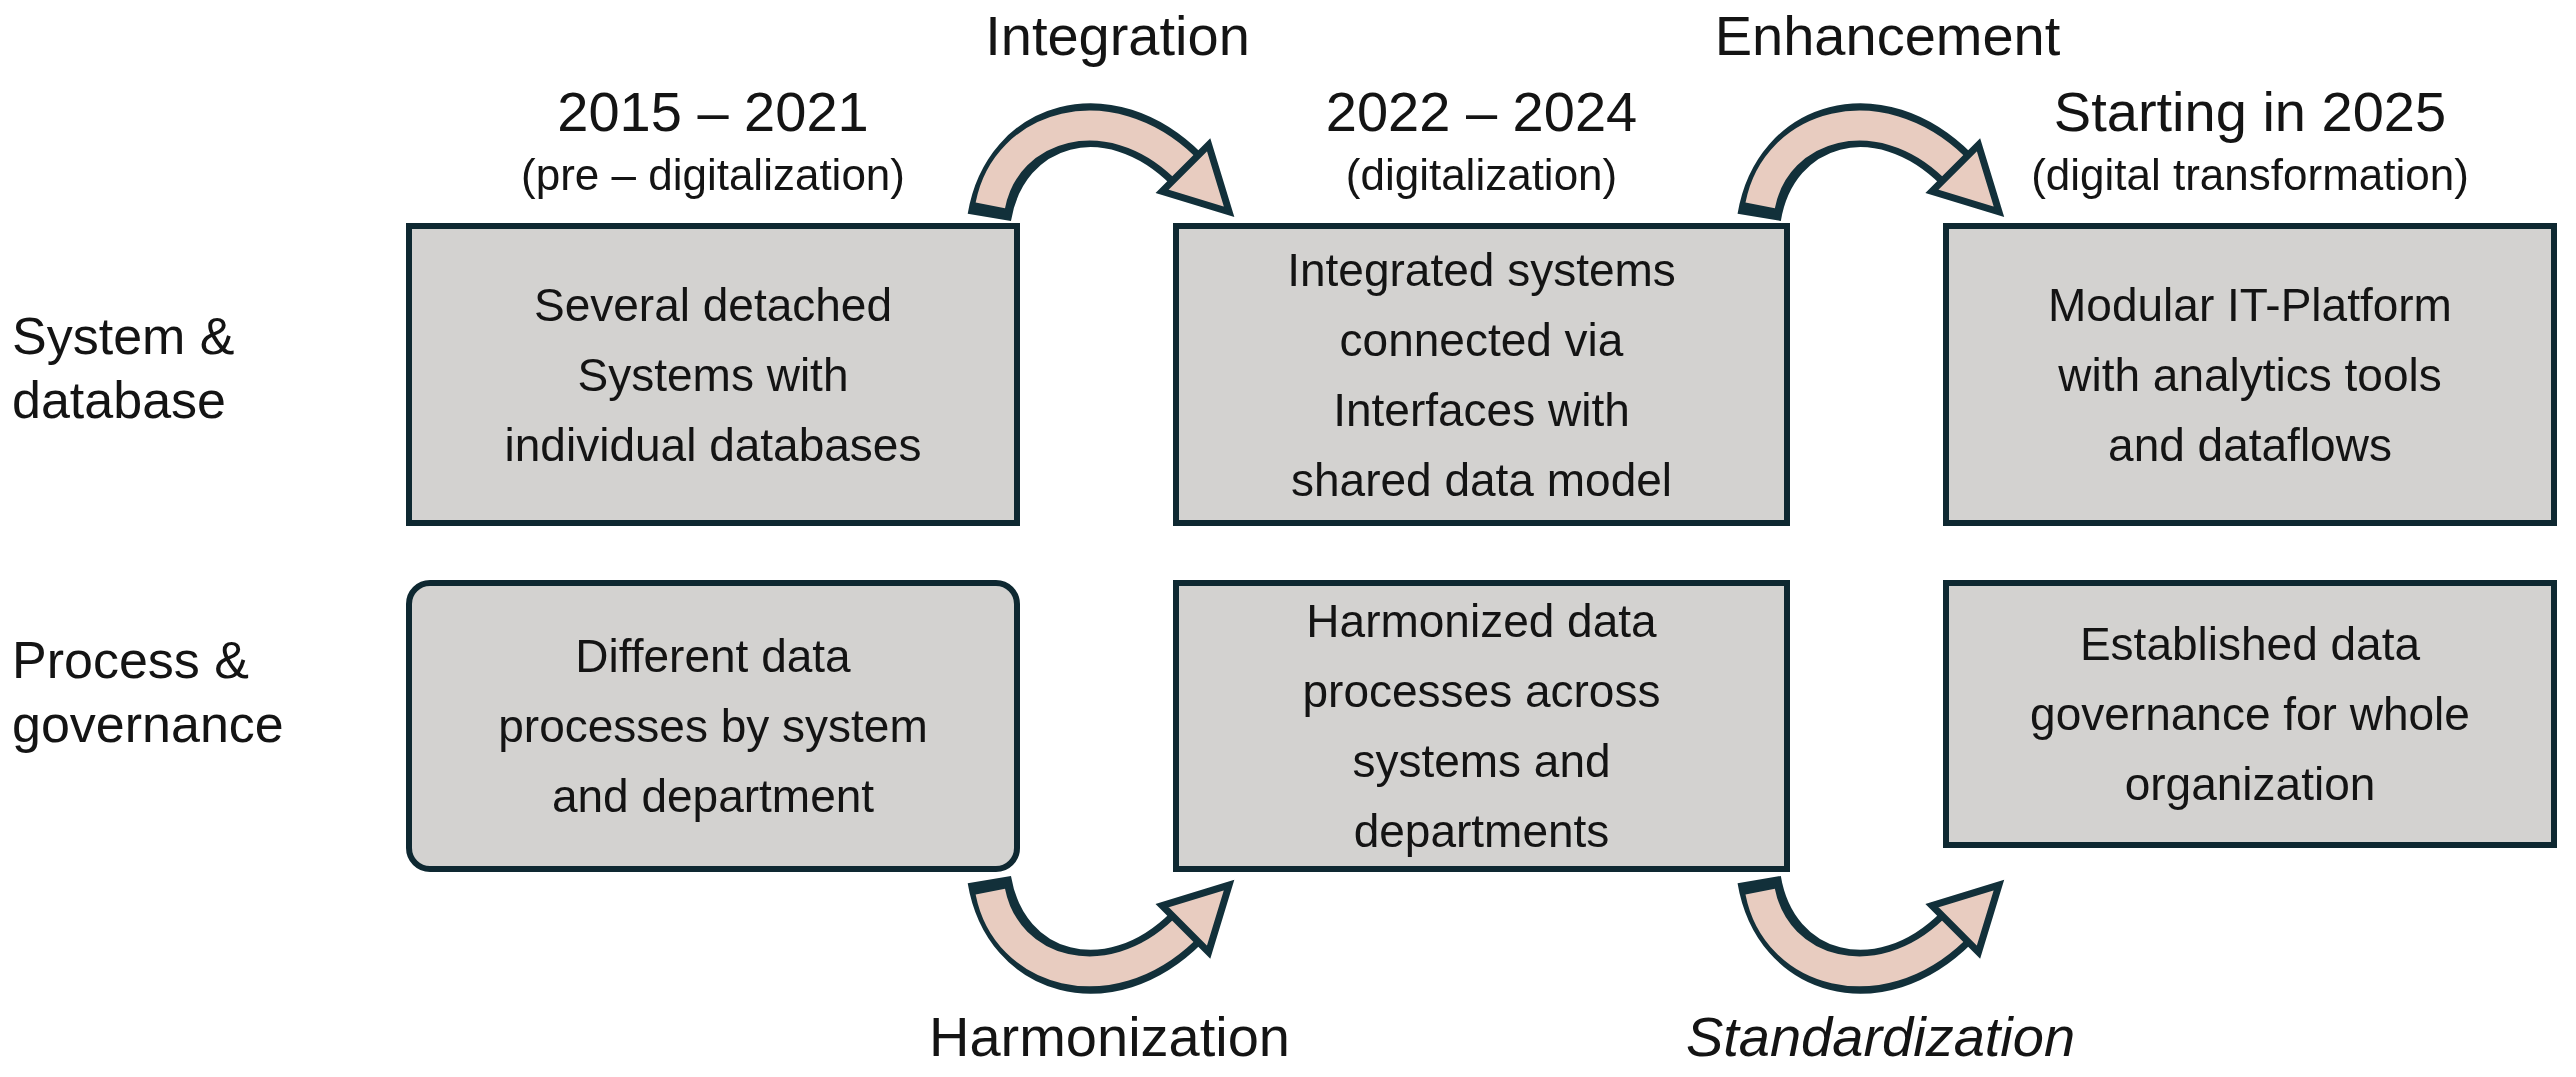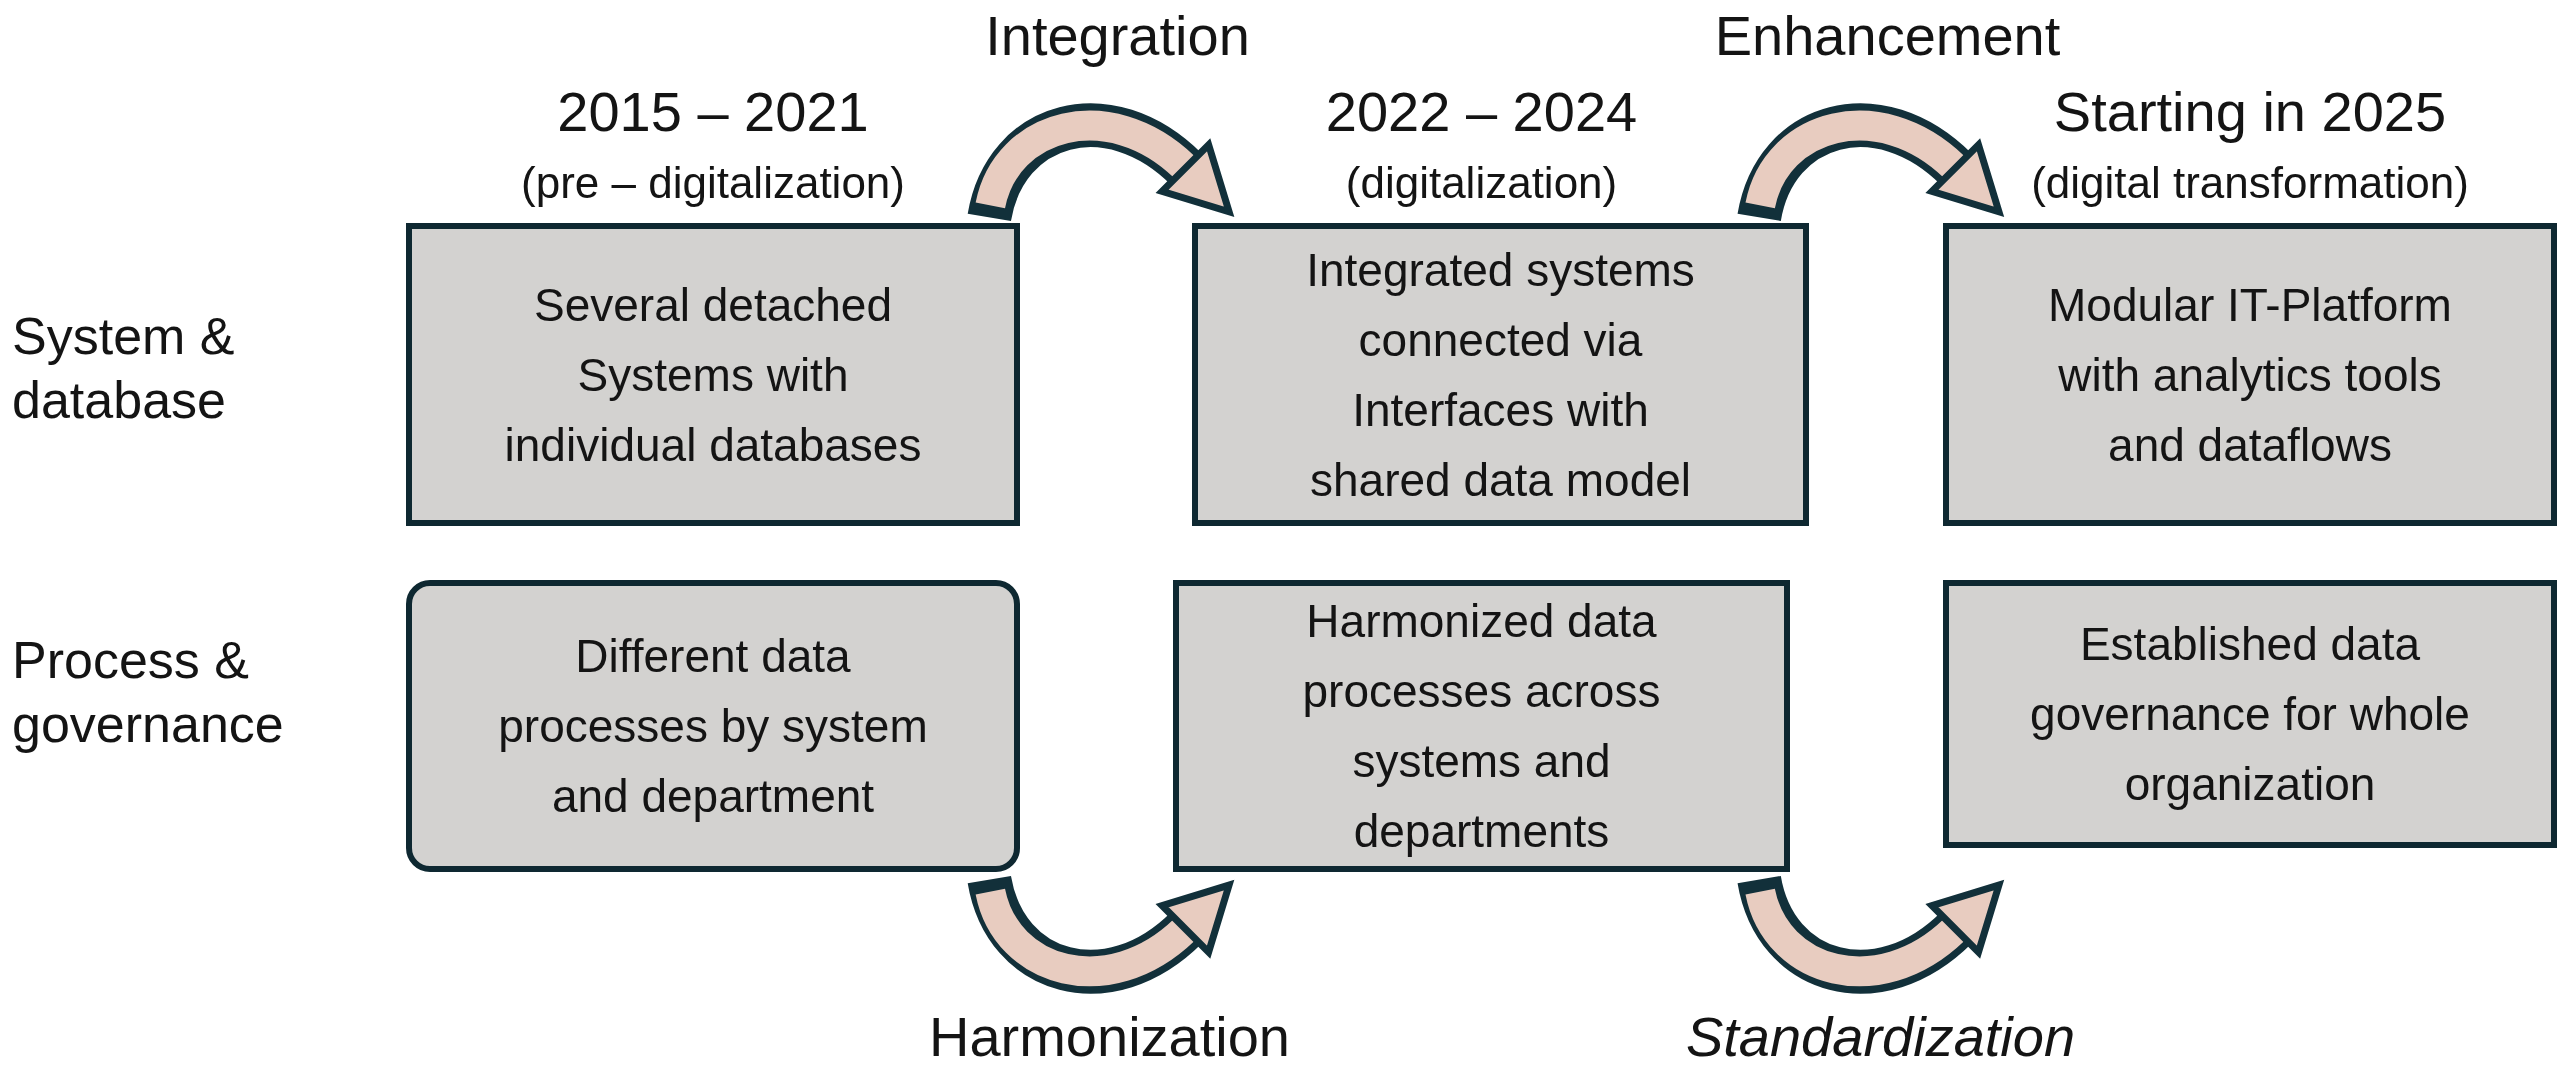--- a/index.html
+++ b/index.html
@@ -37,21 +37,21 @@
     white-space: pre-line;
     text-align: left;
   }
 
   .phase {
     position: absolute;
     top: 80px;
     text-align: center;
   }
   .phase .period   { font-size: 56px; line-height: 64px; }
-  .phase .subtitle { font-size: 44px; line-height: 54px; margin-top: 12px; }
+  .phase .subtitle { font-size: 44px; line-height: 54px; margin-top: 4px; }
 
   .arrow-label {
     position: absolute;
     width: 519px;
     text-align: center;
     font-size: 56px;
     line-height: 64px;
   }
 
   svg.arrows {
@@ -87,21 +87,21 @@
   </div>
 
   <div class="row-label" style="top:304px;">System &amp;
 database</div>
   <div class="row-label" style="top:628px;">Process &amp;
 governance</div>
 
   <div class="box" style="left:406px; top:223px; width:614px; height:303px;">Several detached
 Systems with
 individual databases</div>
-  <div class="box" style="left:1173px; top:223px; width:617px; height:303px;margin-left:19px;">Integrated systems
+  <div class="box" style="left:1173px; top:223px; width:617px; height:303px;">Integrated systems
 connected via
 Interfaces with
 shared data model</div>
   <div class="box" style="left:1943px; top:223px; width:614px; height:303px;">Modular IT-Platform
 with analytics tools
 and dataflows</div>
 
   <div class="box" style="left:406px; top:580px; width:614px; height:292px;border-radius:24px;">Different data
 processes by system
 and department</div>

